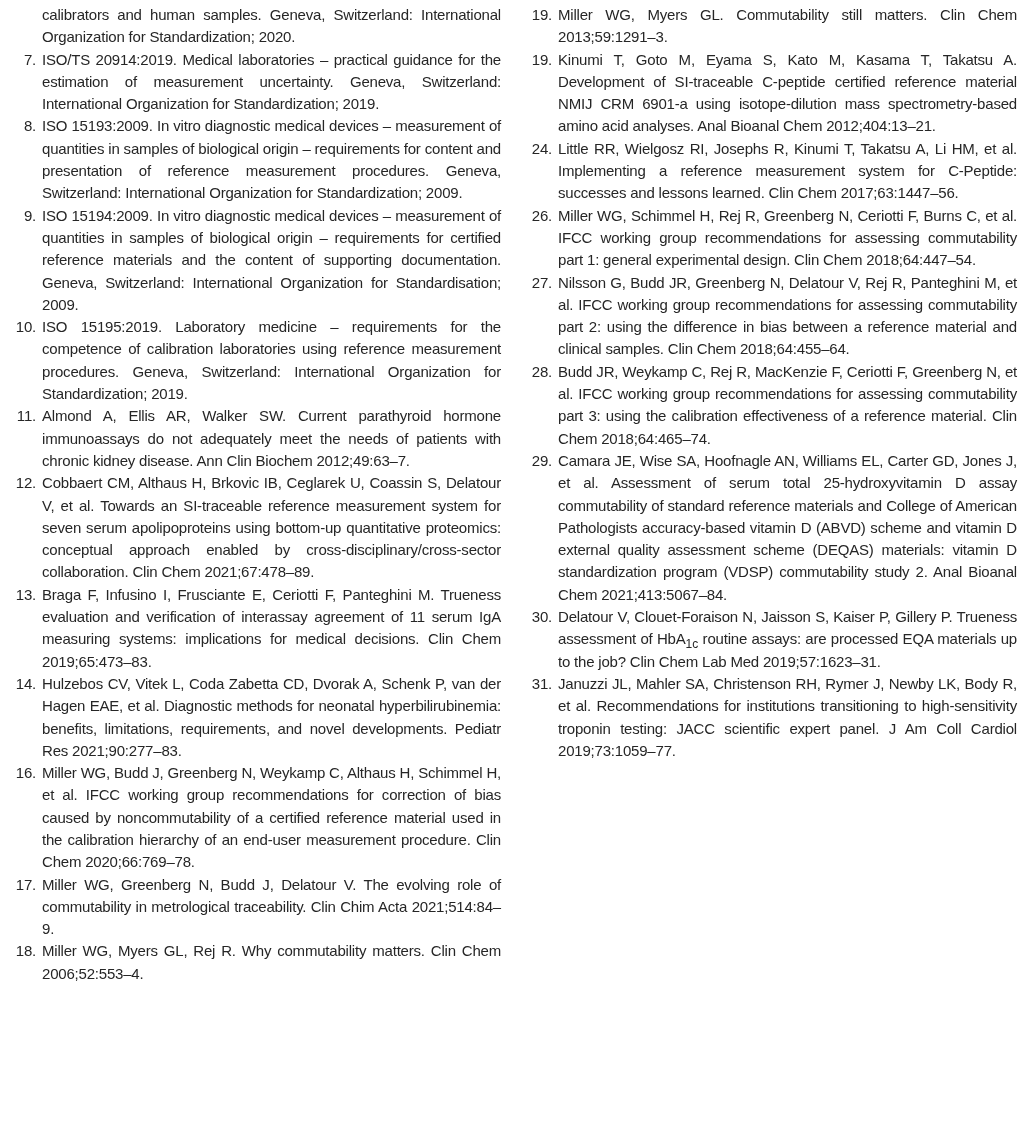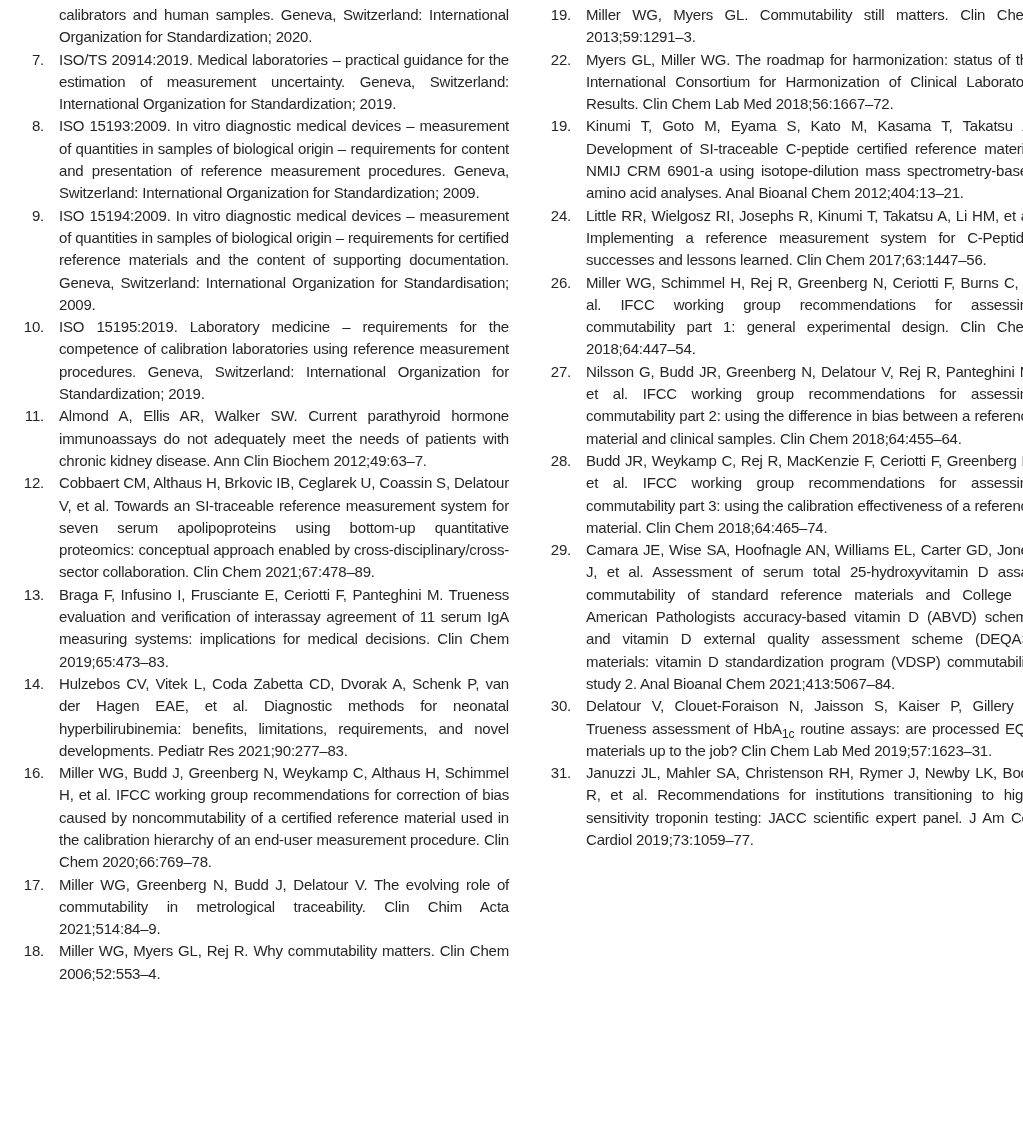--- a/index.html
+++ b/index.html
@@ -9,39 +9,39 @@
   }
   body {
     width: 1023px;
     height: 1141px;
     overflow: hidden;
     font-family: "Liberation Sans", "DejaVu Sans", sans-serif;
     color: #262626;
   }
   .page {
     display: flex;
-    gap: 36px;
-    padding: 4px 10px 0 18px;
+    gap: 25px;
+    padding: 4px 10px 0 10px;
     box-sizing: border-box;
   }
   .col {
     flex: 0 0 491px;
     width: 491px;
   }
   .ref {
     display: flex;
     align-items: flex-start;
     font-size: 15px;
     line-height: 22.3px;
     letter-spacing: -0.2px;
   }
   .num {
     flex: 0 0 26px;
     text-align: right;
-    margin-right: 15px;
+    margin-right: 6px;
     white-space: nowrap;
   }
   .txt {
     flex: 1;
     text-align: justify;
   }
   .txt sub {
     font-size: 12px;
     line-height: 0;
     letter-spacing: 0;
@@ -100,24 +100,20 @@
         <span class="num">18.</span>
         <span class="txt">Miller WG, Myers GL, Rej R. Why commutability matters. Clin Chem 2006;52:553–4.</span>
       </div>
     </div>
   <div class="col">
       <div class="ref">
         <span class="num">19.</span>
         <span class="txt">Miller WG, Myers GL. Commutability still matters. Clin Chem 2013;59:1291–3.</span>
       </div>
       <div class="ref">
-        <span class="num">22.</span>
-        <span class="txt">Myers GL, Miller WG. The roadmap for harmonization: status of the International Consortium for Harmonization of Clinical Laboratory Results. Clin Chem Lab Med 2018;56:1667–72.</span>
-      </div>
-      <div class="ref">
         <span class="num">19.</span>
         <span class="txt">Kinumi T, Goto M, Eyama S, Kato M, Kasama T, Takatsu A. Development of SI-traceable C-peptide certified reference material NMIJ CRM 6901-a using isotope-dilution mass spectrometry-based amino acid analyses. Anal Bioanal Chem 2012;404:13–21.</span>
       </div>
       <div class="ref">
         <span class="num">24.</span>
         <span class="txt">Little RR, Wielgosz RI, Josephs R, Kinumi T, Takatsu A, Li HM, et al. Implementing a reference measurement system for C-Peptide: successes and lessons learned. Clin Chem 2017;63:1447–56.</span>
       </div>
       <div class="ref">
         <span class="num">26.</span>
         <span class="txt">Miller WG, Schimmel H, Rej R, Greenberg N, Ceriotti F, Burns C, et al. IFCC working group recommendations for assessing commutability part 1: general experimental design. Clin Chem 2018;64:447–54.</span>

